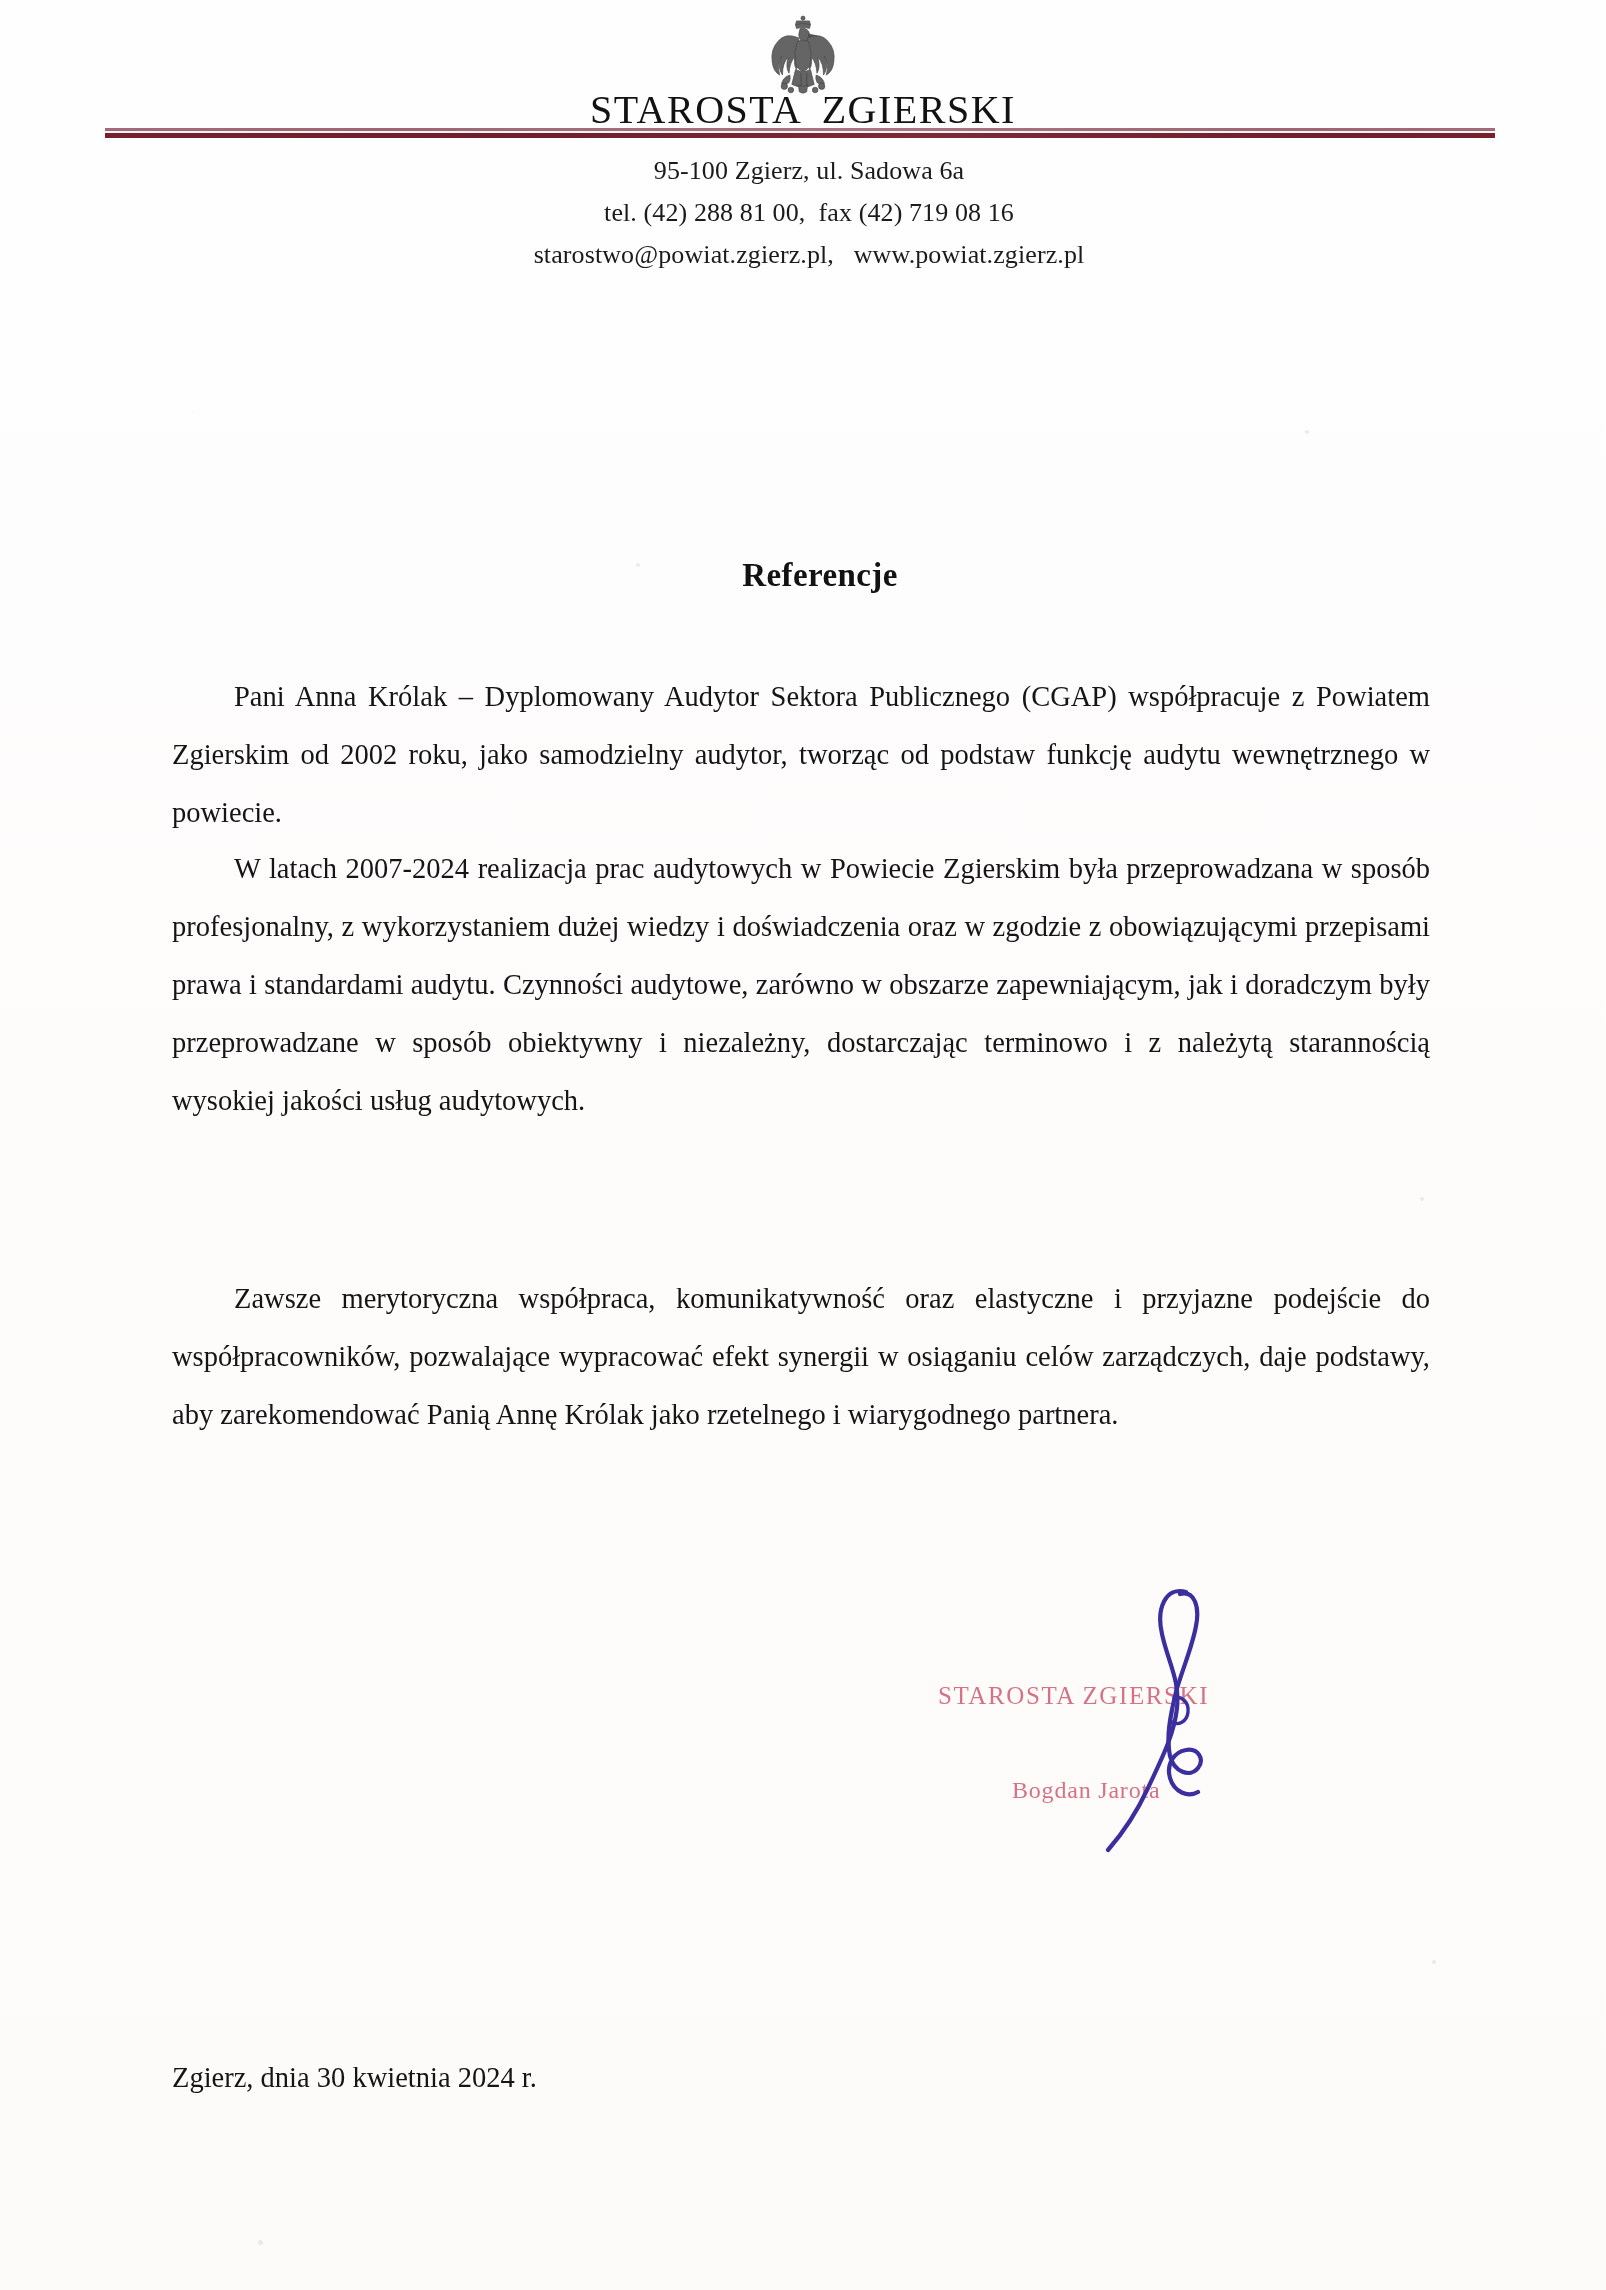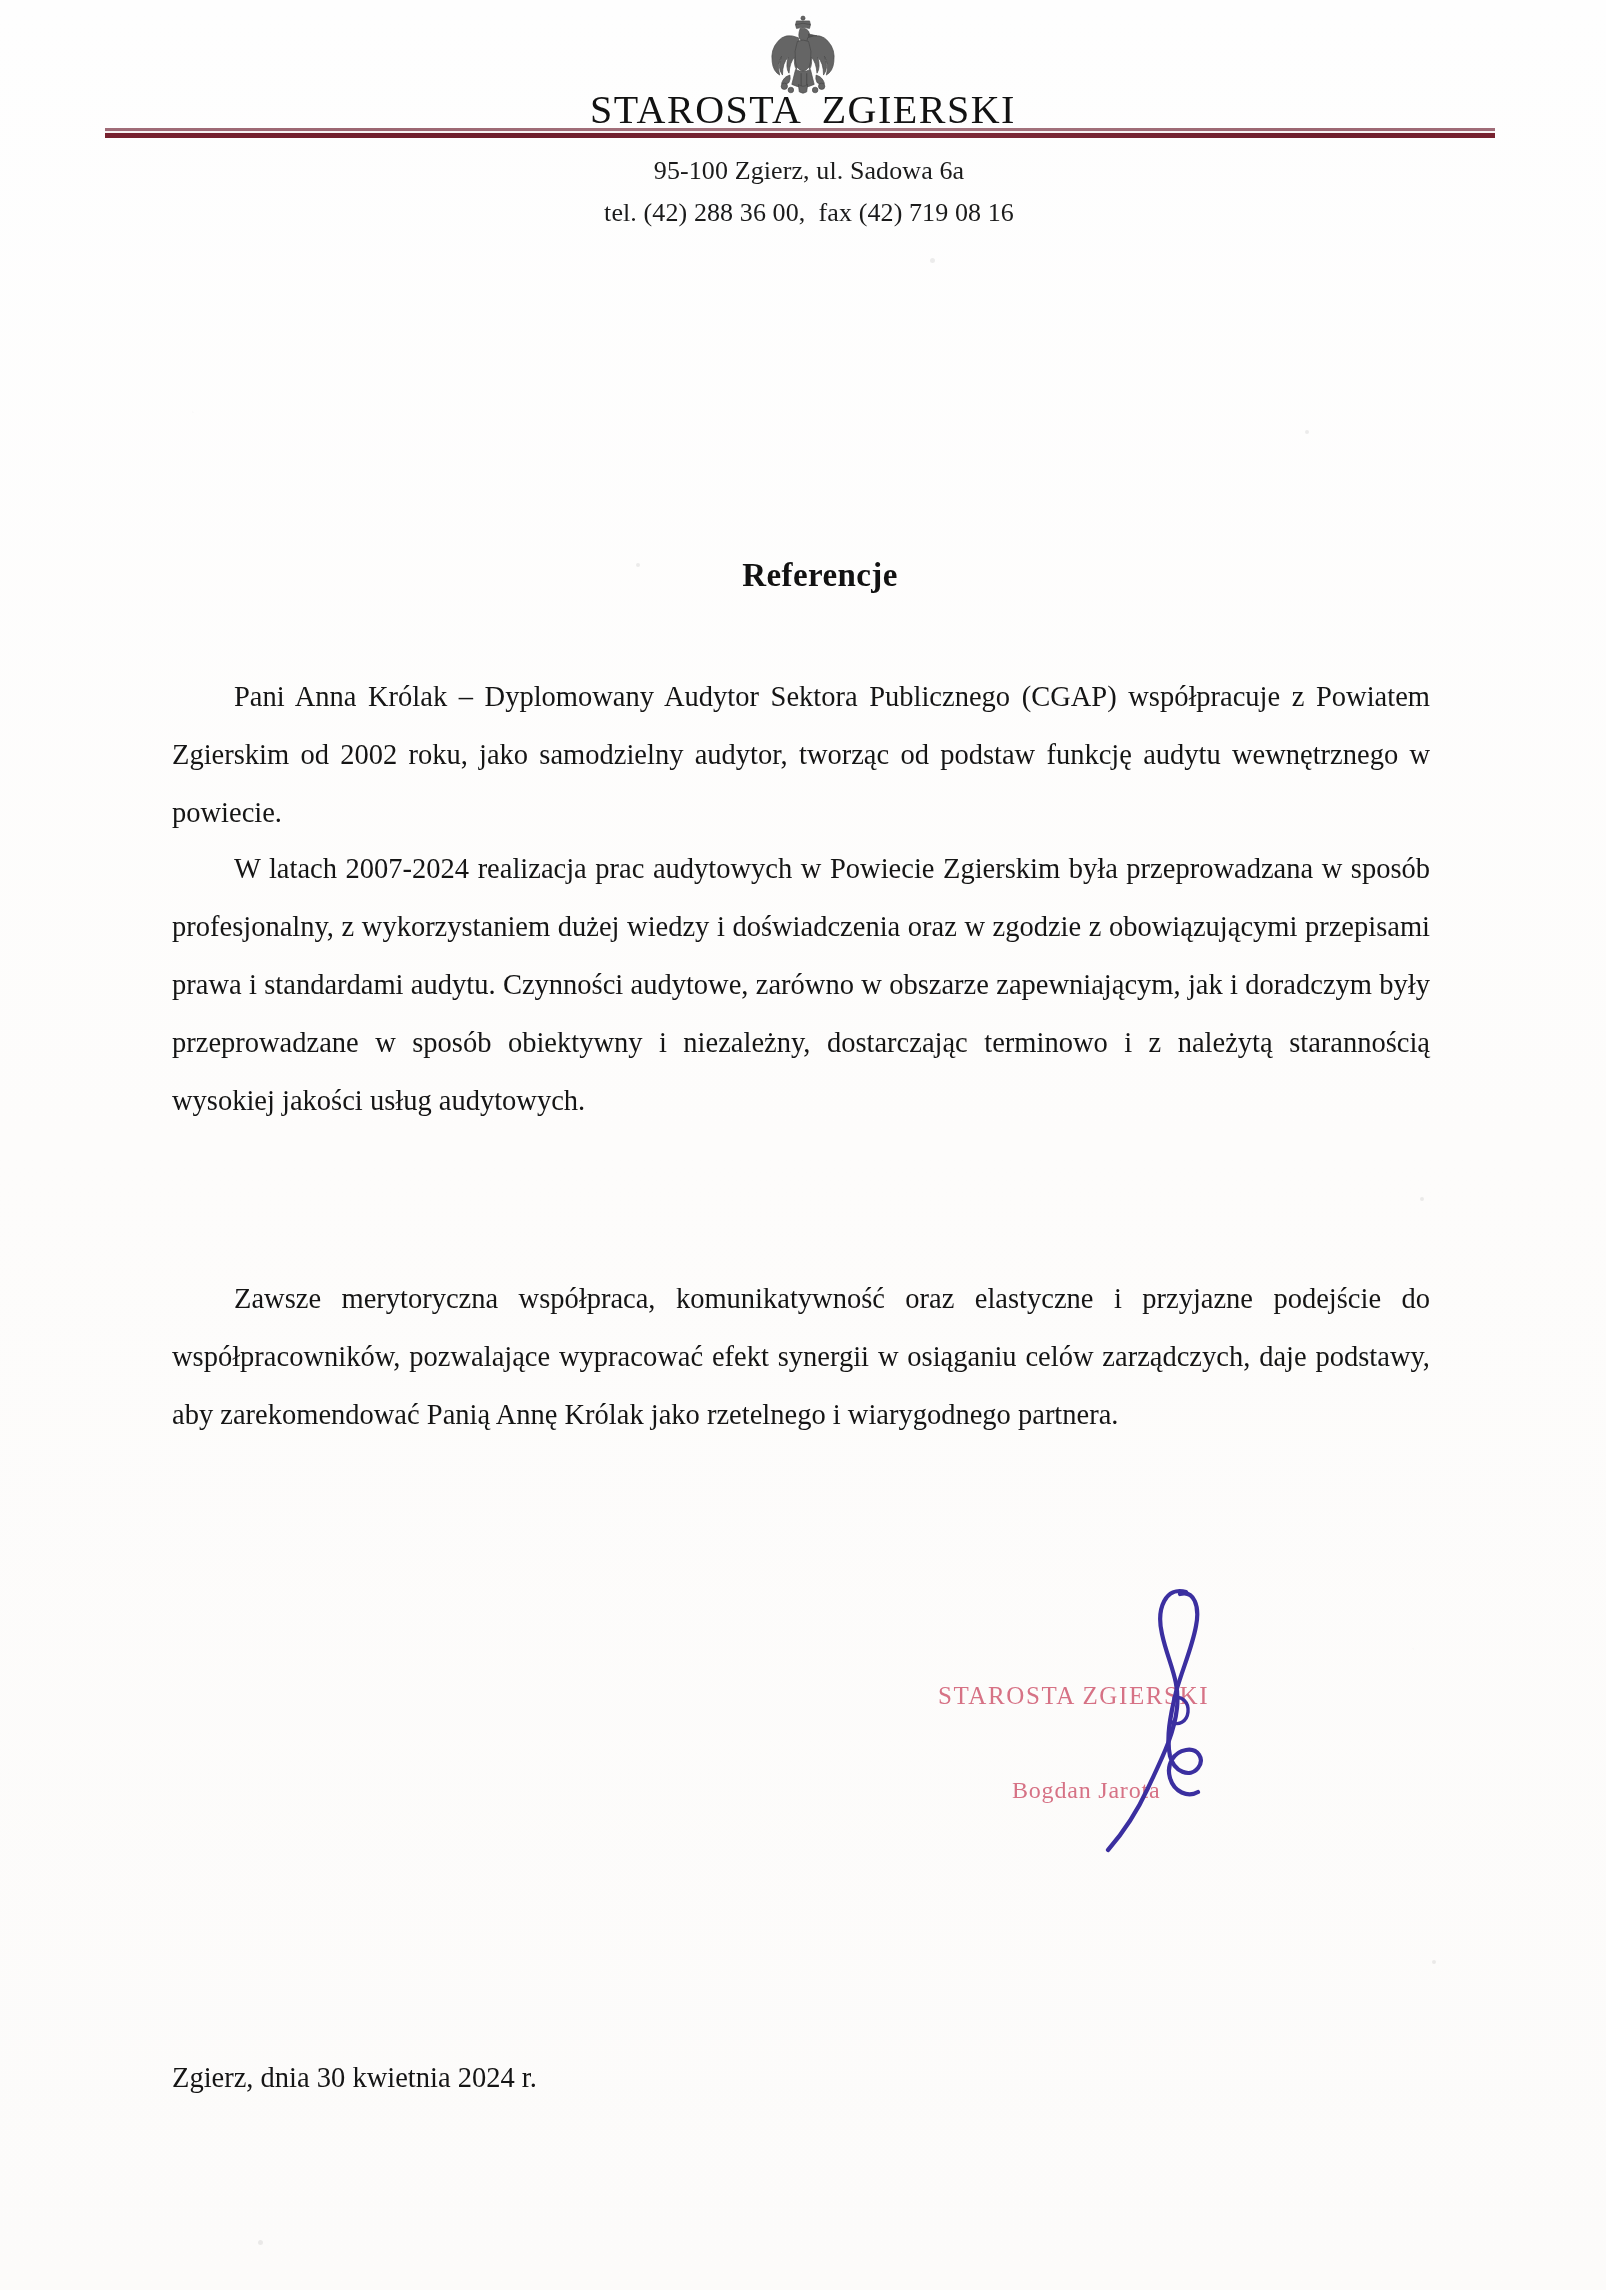--- a/index.html
+++ b/index.html
@@ -247,21 +247,22 @@
   <div class="org-title">STAROSTA  ZGIERSKI</div>
 
   <div class="rule">
     <div class="line-top"></div>
     <div class="line-gap"></div>
     <div class="line-bot"></div>
   </div>
 
   <div class="contact">
     <span class="cline">95-100 Zgierz, ul. Sadowa 6a</span>
-    <span class="cline">tel. (42) 288 36 00,  fax (42) 719 08 16</span>
+    <span class="cline">tel. (42) 288 81 00,  fax (42) 719 08 16</span>
+    <span class="cline">starostwo@powiat.zgierz.pl,   www.powiat.zgierz.pl</span>
   </div>
 
   <div class="doc-title">Referencje</div>
 
   <div class="body-block p1">
     <p>Pani Anna Królak – Dyplomowany Audytor Sektora Publicznego (CGAP) współpracuje z Powiatem Zgierskim od 2002 roku, jako samodzielny audytor, tworząc od podstaw funkcję audytu wewnętrznego w powiecie.</p>
   </div>
 
   <div class="body-block p2">
     <p>W latach 2007-2024 realizacja prac audytowych w Powiecie Zgierskim była przeprowadzana w sposób profesjonalny, z wykorzystaniem dużej wiedzy i doświadczenia oraz w zgodzie z obowiązującymi przepisami prawa i standardami audytu. Czynności audytowe, zarówno w obszarze zapewniającym, jak i doradczym były  przeprowadzane w sposób obiektywny i niezależny, dostarczając terminowo i z należytą starannością wysokiej jakości usług audytowych.</p>

